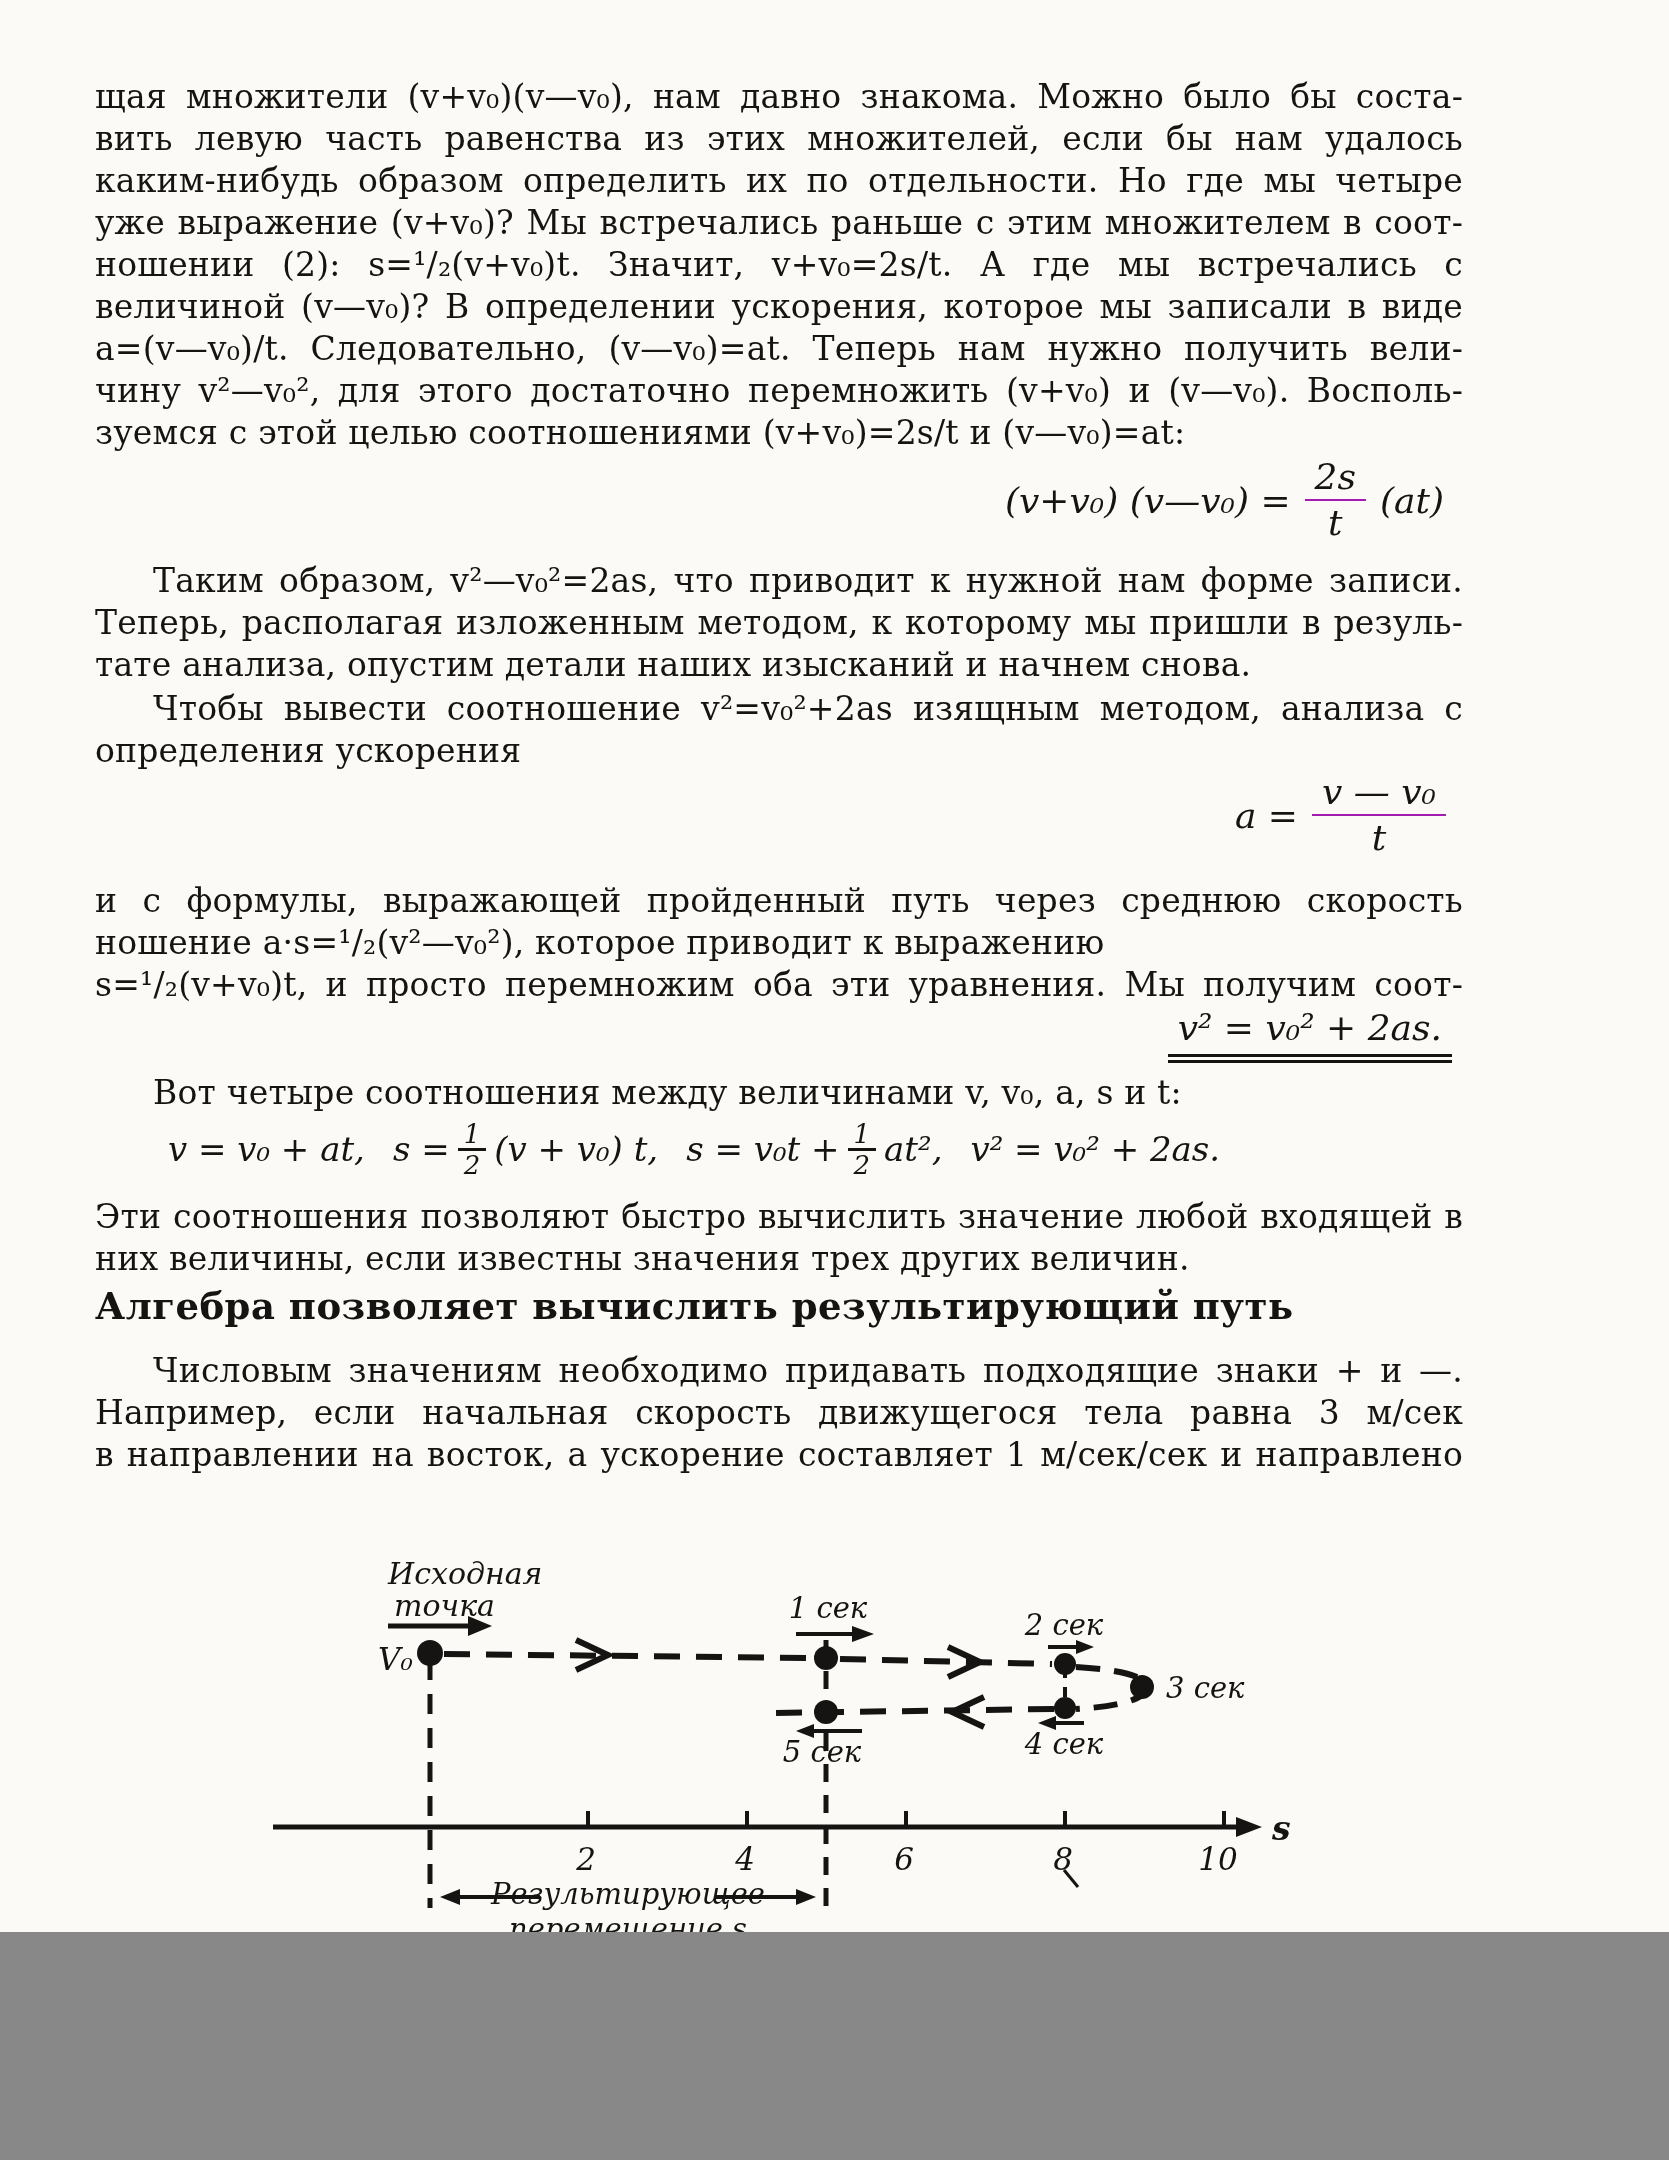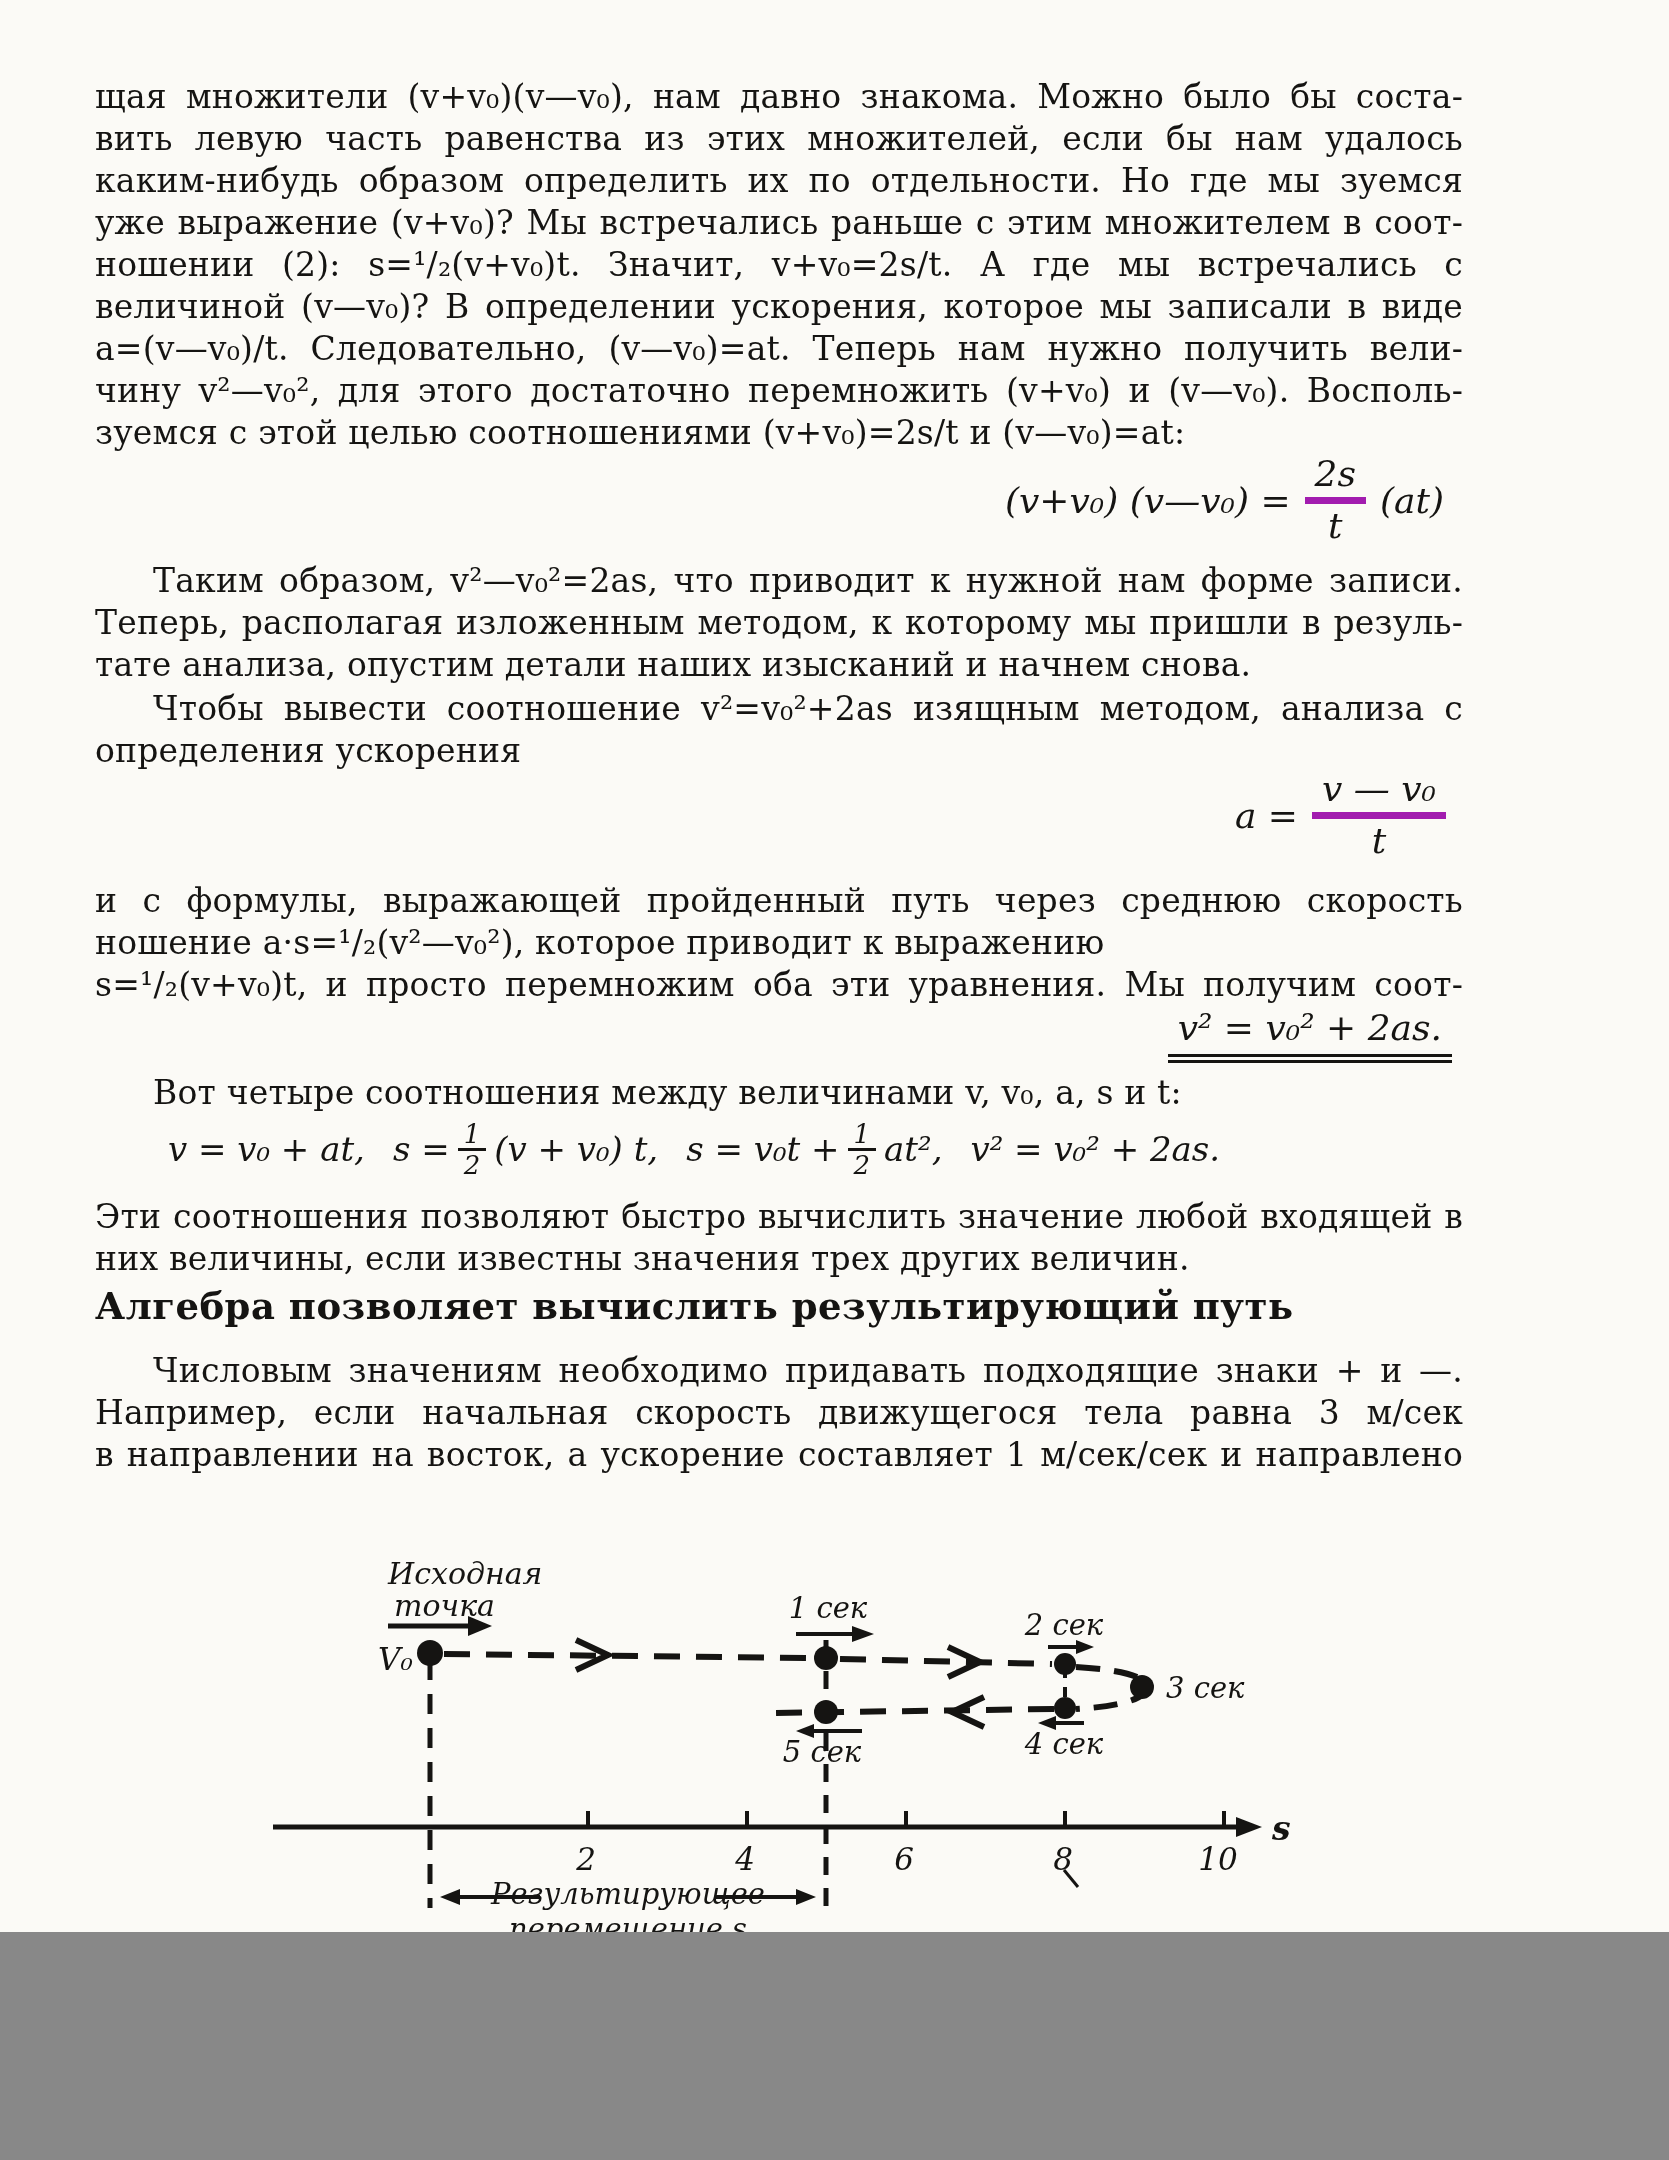--- a/index.html
+++ b/index.html
@@ -25,21 +25,21 @@
     text-align-last:justify;
   }
   .ind{text-indent:58px;}
   .formula{
     position:absolute;left:84px;width:1368px;
     display:flex;align-items:center;justify-content:flex-end;
     font-style:italic;font-size:36px;
   }
   .fpart{padding:0 8px;}
   .frac{display:inline-flex;flex-direction:column;align-items:center;line-height:1.12;margin:0 6px;}
-  .frac .num{padding:0 10px 2px 10px;border-bottom:7px solid #a21caf;}
+  .frac .num{padding:0 10px 2px 10px;border-bottom:2px solid #a21caf;}
   .frac .den{padding-top:2px;}
   .frac-sm{display:inline-flex;flex-direction:column;align-items:center;line-height:1.0;font-size:26px;margin:0 8px;vertical-align:middle;}
   .frac-sm .num{padding:0 6px 1px 6px;border-bottom:3px solid #151412;}
   .frac-sm .den{padding-top:1px;}
   .underlined-eq{
     display:inline-block;
     padding:0 10px 6px 10px;
     border-bottom:9px double #151412;
   }
   .relations{
@@ -67,21 +67,21 @@
   svg text{font-family:"DejaVu Serif","DejaVu Sans",serif;font-style:italic;fill:#151412;}
 </style>
 </head>
 <body>
 
 <div class="page">
 
   <div class="block" style="top:76px">
     <div class="tline jl">щая множители (v+v₀)(v—v₀), нам давно знакома. Можно было бы соста-</div>
     <div class="tline jl">вить левую часть равенства из этих множителей, если бы нам удалось</div>
-    <div class="tline jl">каким-нибудь образом определить их по отдельности. Но где мы зуемся</div>
+    <div class="tline jl">каким-нибудь образом определить их по отдельности. Но где мы четыре</div>
     <div class="tline jl">уже выражение (v+v₀)? Мы встречались раньше с этим множителем в соот-</div>
     <div class="tline jl">ношении (2): s=¹/₂(v+v₀)t. Значит, v+v₀=2s/t. А где мы встречались с</div>
     <div class="tline jl">величиной (v—v₀)? В определении ускорения, которое мы записали в виде</div>
     <div class="tline jl">a=(v—v₀)/t. Следовательно, (v—v₀)=at. Теперь нам нужно получить вели-</div>
     <div class="tline jl">чину v²—v₀², для этого достаточно перемножить (v+v₀) и (v—v₀). Восполь-</div>
     <div class="tline">зуемся с этой целью соотношениями (v+v₀)=2s/t и (v—v₀)=at:</div>
   </div>
 
   <div class="formula" style="top:443px;height:114px">
     <span class="fpart">(v+v₀) (v—v₀) =</span>

